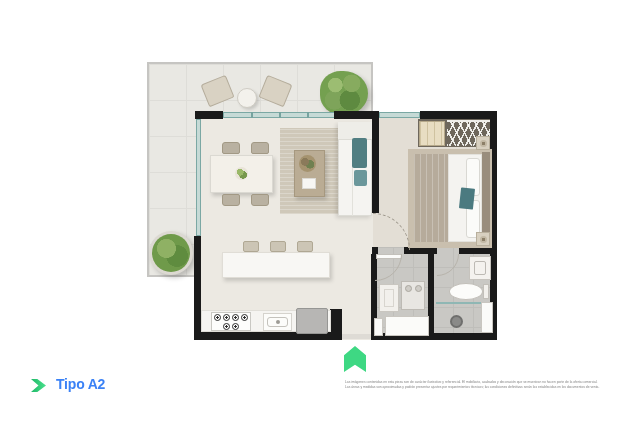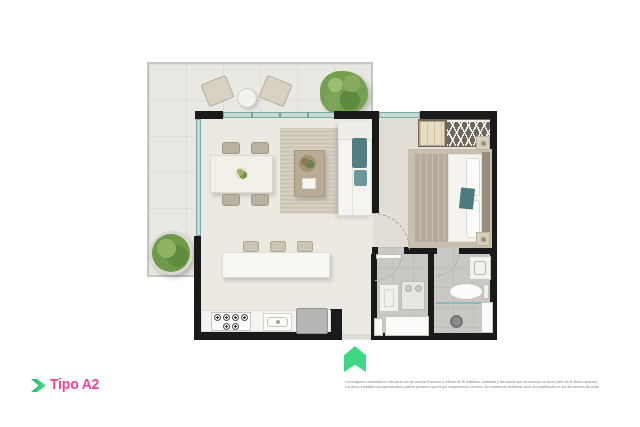--- a/index.html
+++ b/index.html
@@ -44,22 +44,22 @@
   .rug{position:absolute;background:#cfc8b9;
        background-image:repeating-linear-gradient(0deg,rgba(255,255,255,.25) 0 1px,transparent 1px 4px);}
   .burner{width:7px;height:7px;border:1.5px solid #2c2c2c;border-radius:50%;
           background:radial-gradient(#2c2c2c 1.2px,#fff 1.4px);box-sizing:border-box;}
   
   .hangers{position:absolute;background:
       repeating-linear-gradient(62deg,rgba(250,250,247,.9) 0 1.5px,transparent 1.5px 7px),
       repeating-linear-gradient(-62deg,rgba(250,250,247,.9) 0 1.5px,transparent 1.5px 7px),#6e675c;
       border-top:2px solid #efeeea;box-sizing:border-box;}
   
-  .plan-label{position:absolute;left:50px;top:376px;font-size:14px;font-weight:700;
-              color:#ec4899;letter-spacing:-.2px;}
+  .plan-label{position:absolute;left:56px;top:376px;font-size:14px;font-weight:700;
+              color:#3b82f6;letter-spacing:-.2px;}
   .logo-chevron{position:absolute;left:31px;top:379px;width:15px;height:13px;
       background:linear-gradient(90deg,#1fb868,#4ae08c);
       clip-path:polygon(0 0,42% 0,100% 50%,42% 100%,0 100%,50% 50%);}
   .entrance-arrow{position:absolute;left:344px;top:346px;width:22px;height:26px;background:#3ed883;
       clip-path:polygon(50% 0,100% 36%,100% 100%,50% 72%,0 100%,0 36%);}
   .disclaimer{position:absolute;left:345px;top:380px;width:288px;color:#828282;
       font-size:3.3px;line-height:4.8px;white-space:nowrap;overflow:hidden;}
 </style>
 </head>
 <body>

